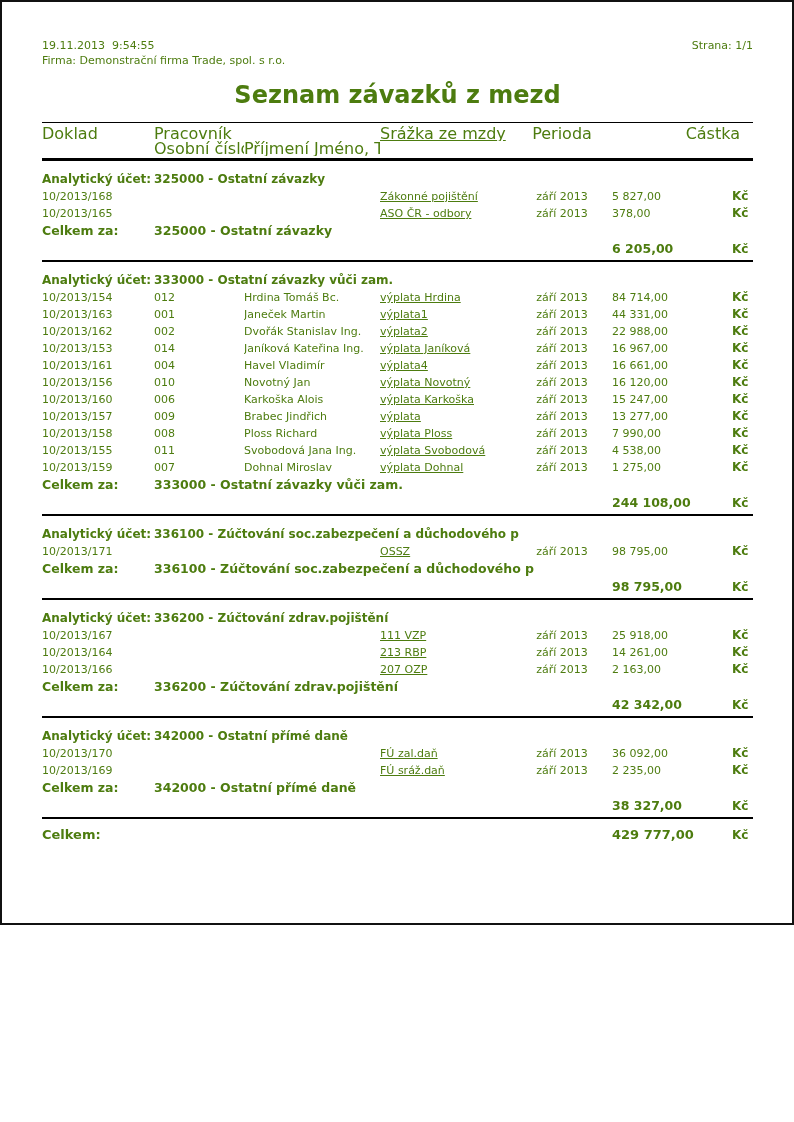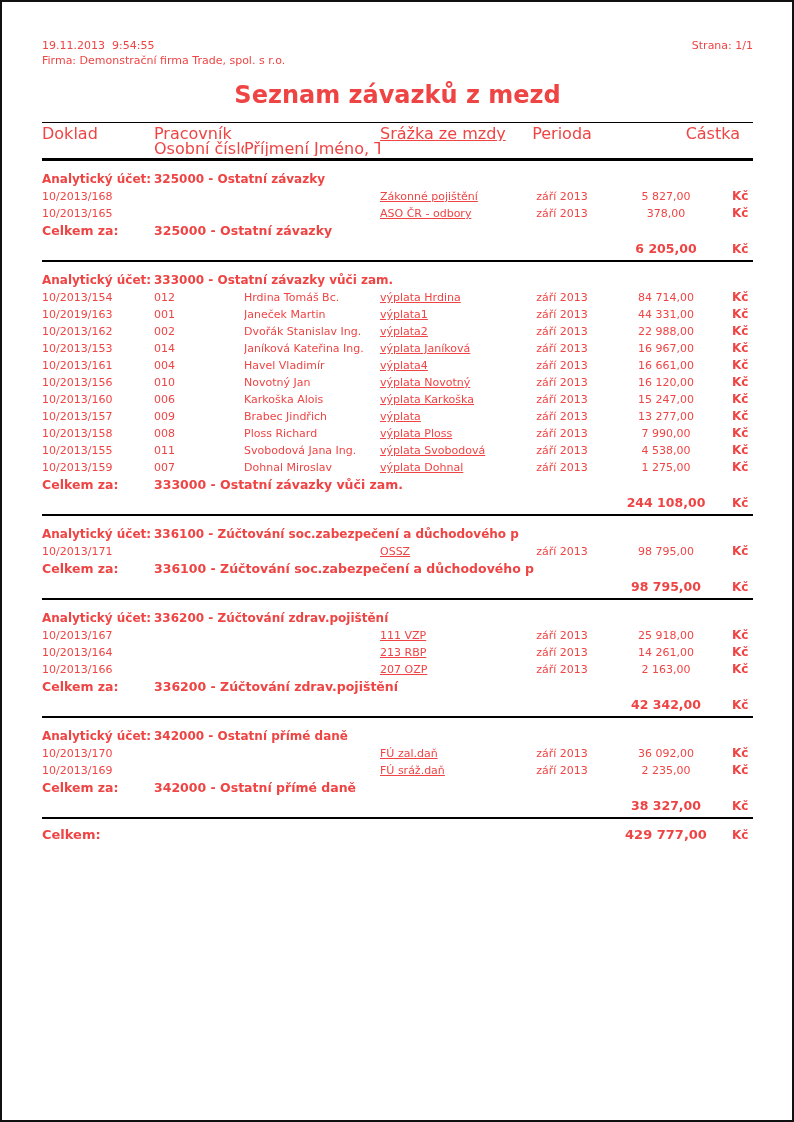--- a/index.html
+++ b/index.html
@@ -1,25 +1,25 @@
 <!DOCTYPE html>
 <html><head>
 <meta charset="utf-8">
 <style>
   html, body { margin: 0; padding: 0; background: #fff; }
   .page {
     position: relative;
     width: 794px;
-    height: 1122px;
+    height: 925px;
     box-sizing: border-box;
     border: 2px solid #111;
     background: #fff;
     padding: 36px 39px 0 40px;
     font-family: "DejaVu Sans", "Liberation Sans", sans-serif;
-    color: #ef4444;
+    color: #4d7c0f;
     overflow: hidden;
   }
   .meta { font-size: 11px; line-height: 15px; }
   .meta-top { display: flex; justify-content: space-between; }
   .datetime { white-space: pre; }
   .title {
     text-align: center;
     font-size: 24px;
     font-weight: bold;
     line-height: 29px;
@@ -28,21 +28,21 @@
   .grid {
     display: grid;
     grid-template-columns: 112px 90px 136px 132px 100px 108px 37px;
     align-items: baseline;
   }
   .gc1 { grid-column: 1; }
   .gc2 { grid-column: 2; }
   .gc3 { grid-column: 3; }
   .gc4 { grid-column: 4; text-decoration: underline; }
   .gc5 { grid-column: 5; text-align: center; }
-  .num { grid-column: 6; text-align: center; }
+  .num { grid-column: 6; text-align: left; }
   .kc  { grid-column: 7; padding-left: 12px; font-size: 12px; font-weight: bold; }
   .acct { grid-column: 2 / 7; }
   .castka-hdr { grid-column: 6 / 8; text-align: right; padding-right: 17px; }
   .thead {
     border-top: 1px solid #000;
     border-bottom: 3px solid #000;
     padding: 3px 0 2px 0;
     font-size: 16px;
   }
   .thead .grid { line-height: 15px; }
@@ -124,21 +124,21 @@
     <div class="grid row">
       <span class="gc1 cell">10/2013/154</span>
       <span class="gc2 cell">012</span>
       <span class="gc3 cell">Hrdina Tomáš Bc.</span>
       <span class="gc4 cell">výplata Hrdina</span>
       <span class="gc5 cell">září 2013</span>
       <span class="num cell">84 714,00</span>
       <span class="kc cell">Kč</span>
     </div>
     <div class="grid row">
-      <span class="gc1 cell">10/2019/163</span>
+      <span class="gc1 cell">10/2013/163</span>
       <span class="gc2 cell">001</span>
       <span class="gc3 cell">Janeček Martin</span>
       <span class="gc4 cell">výplata1</span>
       <span class="gc5 cell">září 2013</span>
       <span class="num cell">44 331,00</span>
       <span class="kc cell">Kč</span>
     </div>
     <div class="grid row">
       <span class="gc1 cell">10/2013/162</span>
       <span class="gc2 cell">002</span>

